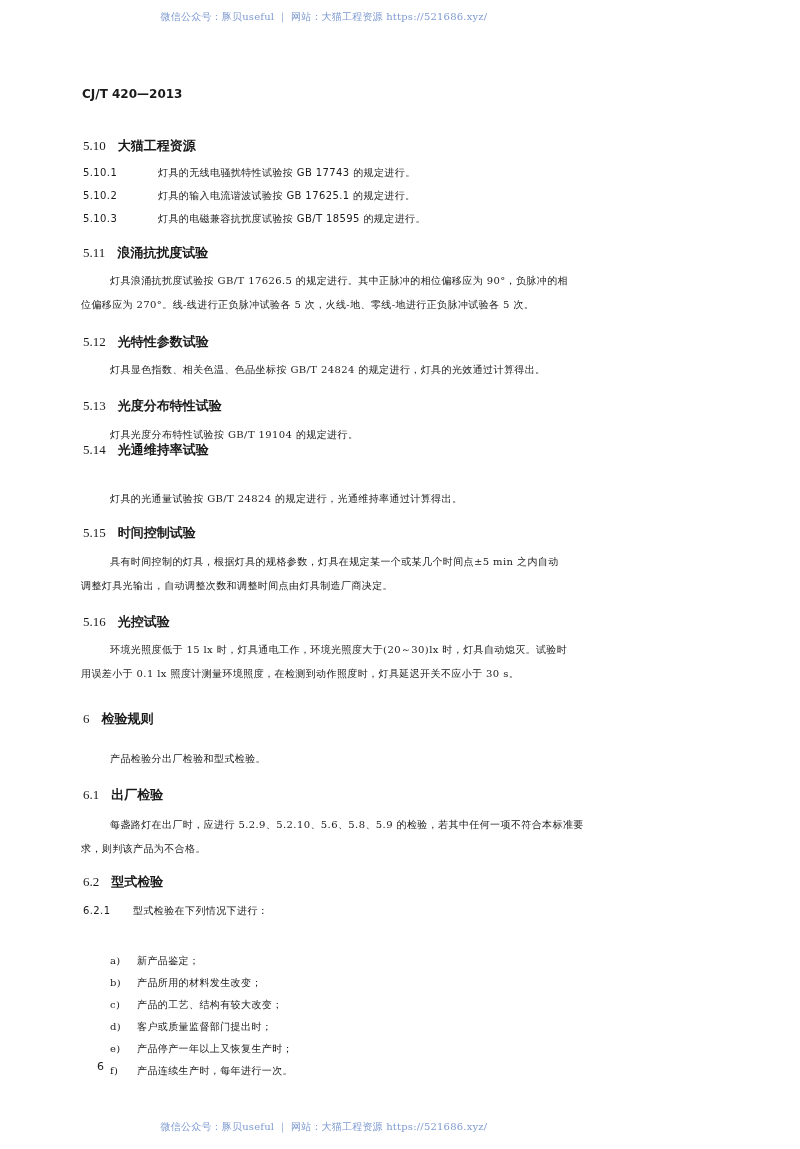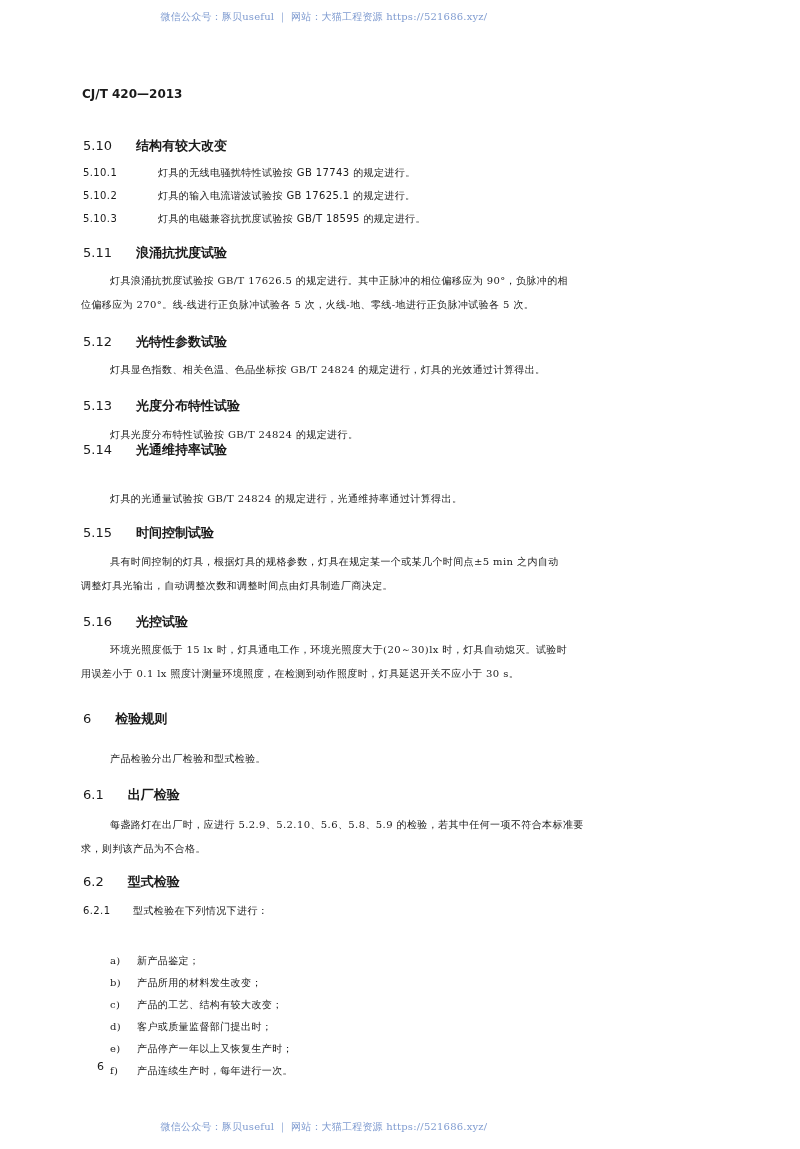--- a/index.html
+++ b/index.html
@@ -18,21 +18,21 @@
   .std-code {
     position: absolute; left: 82px; top: 87px;
     font-family: "DejaVu Sans", sans-serif; font-weight: bold; font-size: 12px;
   }
   .page { position: absolute; left: 0; top: 0; width: 800px; }
   .h {
     position: absolute; left: 83px;
     font-family: "DejaVu Sans", sans-serif; font-size: 13px; font-weight: bold;
     white-space: nowrap;
   }
-  .h .num { display: inline-block; font-weight: normal; margin-right: 24px; }
+  .h .num { display: inline-block; font-weight: normal; margin-right: 12px; font-family: Liberation Serif, serif; }
   .line {
     position: absolute; font-size: 10px; white-space: nowrap; letter-spacing: 0.4px;
   }
   .clause { left: 83px; font-family: "DejaVu Sans", sans-serif; }
   .clause .num { display: inline-block; width: 75px; }
   .para { left: 81px; }
   .indent { left: 110px; }
   .list-item { left: 110px; font-family: "DejaVu Sans", sans-serif; margin-top: 28px; }
   .list-item .mark { display: inline-block; width: 27px; font-family: "DejaVu Serif", serif; }
   .page-num {
@@ -42,21 +42,21 @@
 </style>
 </head>
 <body>
 
 <div class="watermark wm-top">微信公众号：豚贝useful ｜ 网站：大猫工程资源 https://521686.xyz/</div>
 
 <div class="page">
   <div class="std-code">CJ/T 420—2013</div>
 
   <div class="h" style="top:137px">
-    <span class="num">5.10</span><span>结构有较大改变</span>
+    <span class="num">5.10</span><span>大猫工程资源</span>
   </div>
   <div class="line clause" style="top:166px">
     <span class="num">5.10.1</span><span>灯具的无线电骚扰特性试验按 GB 17743 的规定进行。</span>
   </div>
   <div class="line clause" style="top:189px">
     <span class="num">5.10.2</span><span>灯具的输入电流谐波试验按 GB 17625.1 的规定进行。</span>
   </div>
   <div class="line clause" style="top:212px">
     <span class="num">5.10.3</span><span>灯具的电磁兼容抗扰度试验按 GB/T 18595 的规定进行。</span>
   </div>
@@ -68,21 +68,21 @@
   <div class="line para" style="top:298px">位偏移应为 270°。线-线进行正负脉冲试验各 5 次，火线-地、零线-地进行正负脉冲试验各 5 次。</div>
 
   <div class="h" style="top:333px">
     <span class="num">5.12</span><span>光特性参数试验</span>
   </div>
   <div class="line indent" style="top:363px">灯具显色指数、相关色温、色品坐标按 GB/T 24824 的规定进行，灯具的光效通过计算得出。</div>
 
   <div class="h" style="top:397px">
     <span class="num">5.13</span><span>光度分布特性试验</span>
   </div>
-  <div class="line indent" style="top:428px">灯具光度分布特性试验按 GB/T 24824 的规定进行。</div>
+  <div class="line indent" style="top:428px">灯具光度分布特性试验按 GB/T 19104 的规定进行。</div>
 
   <div class="h" style="top:441px">
     <span class="num">5.14</span><span>光通维持率试验</span>
   </div>
   <div class="line indent" style="top:492px">灯具的光通量试验按 GB/T 24824 的规定进行，光通维持率通过计算得出。</div>
 
   <div class="h" style="top:524px">
     <span class="num">5.15</span><span>时间控制试验</span>
   </div>
   <div class="line indent" style="top:555px">具有时间控制的灯具，根据灯具的规格参数，灯具在规定某一个或某几个时间点±5 min 之内自动</div>

